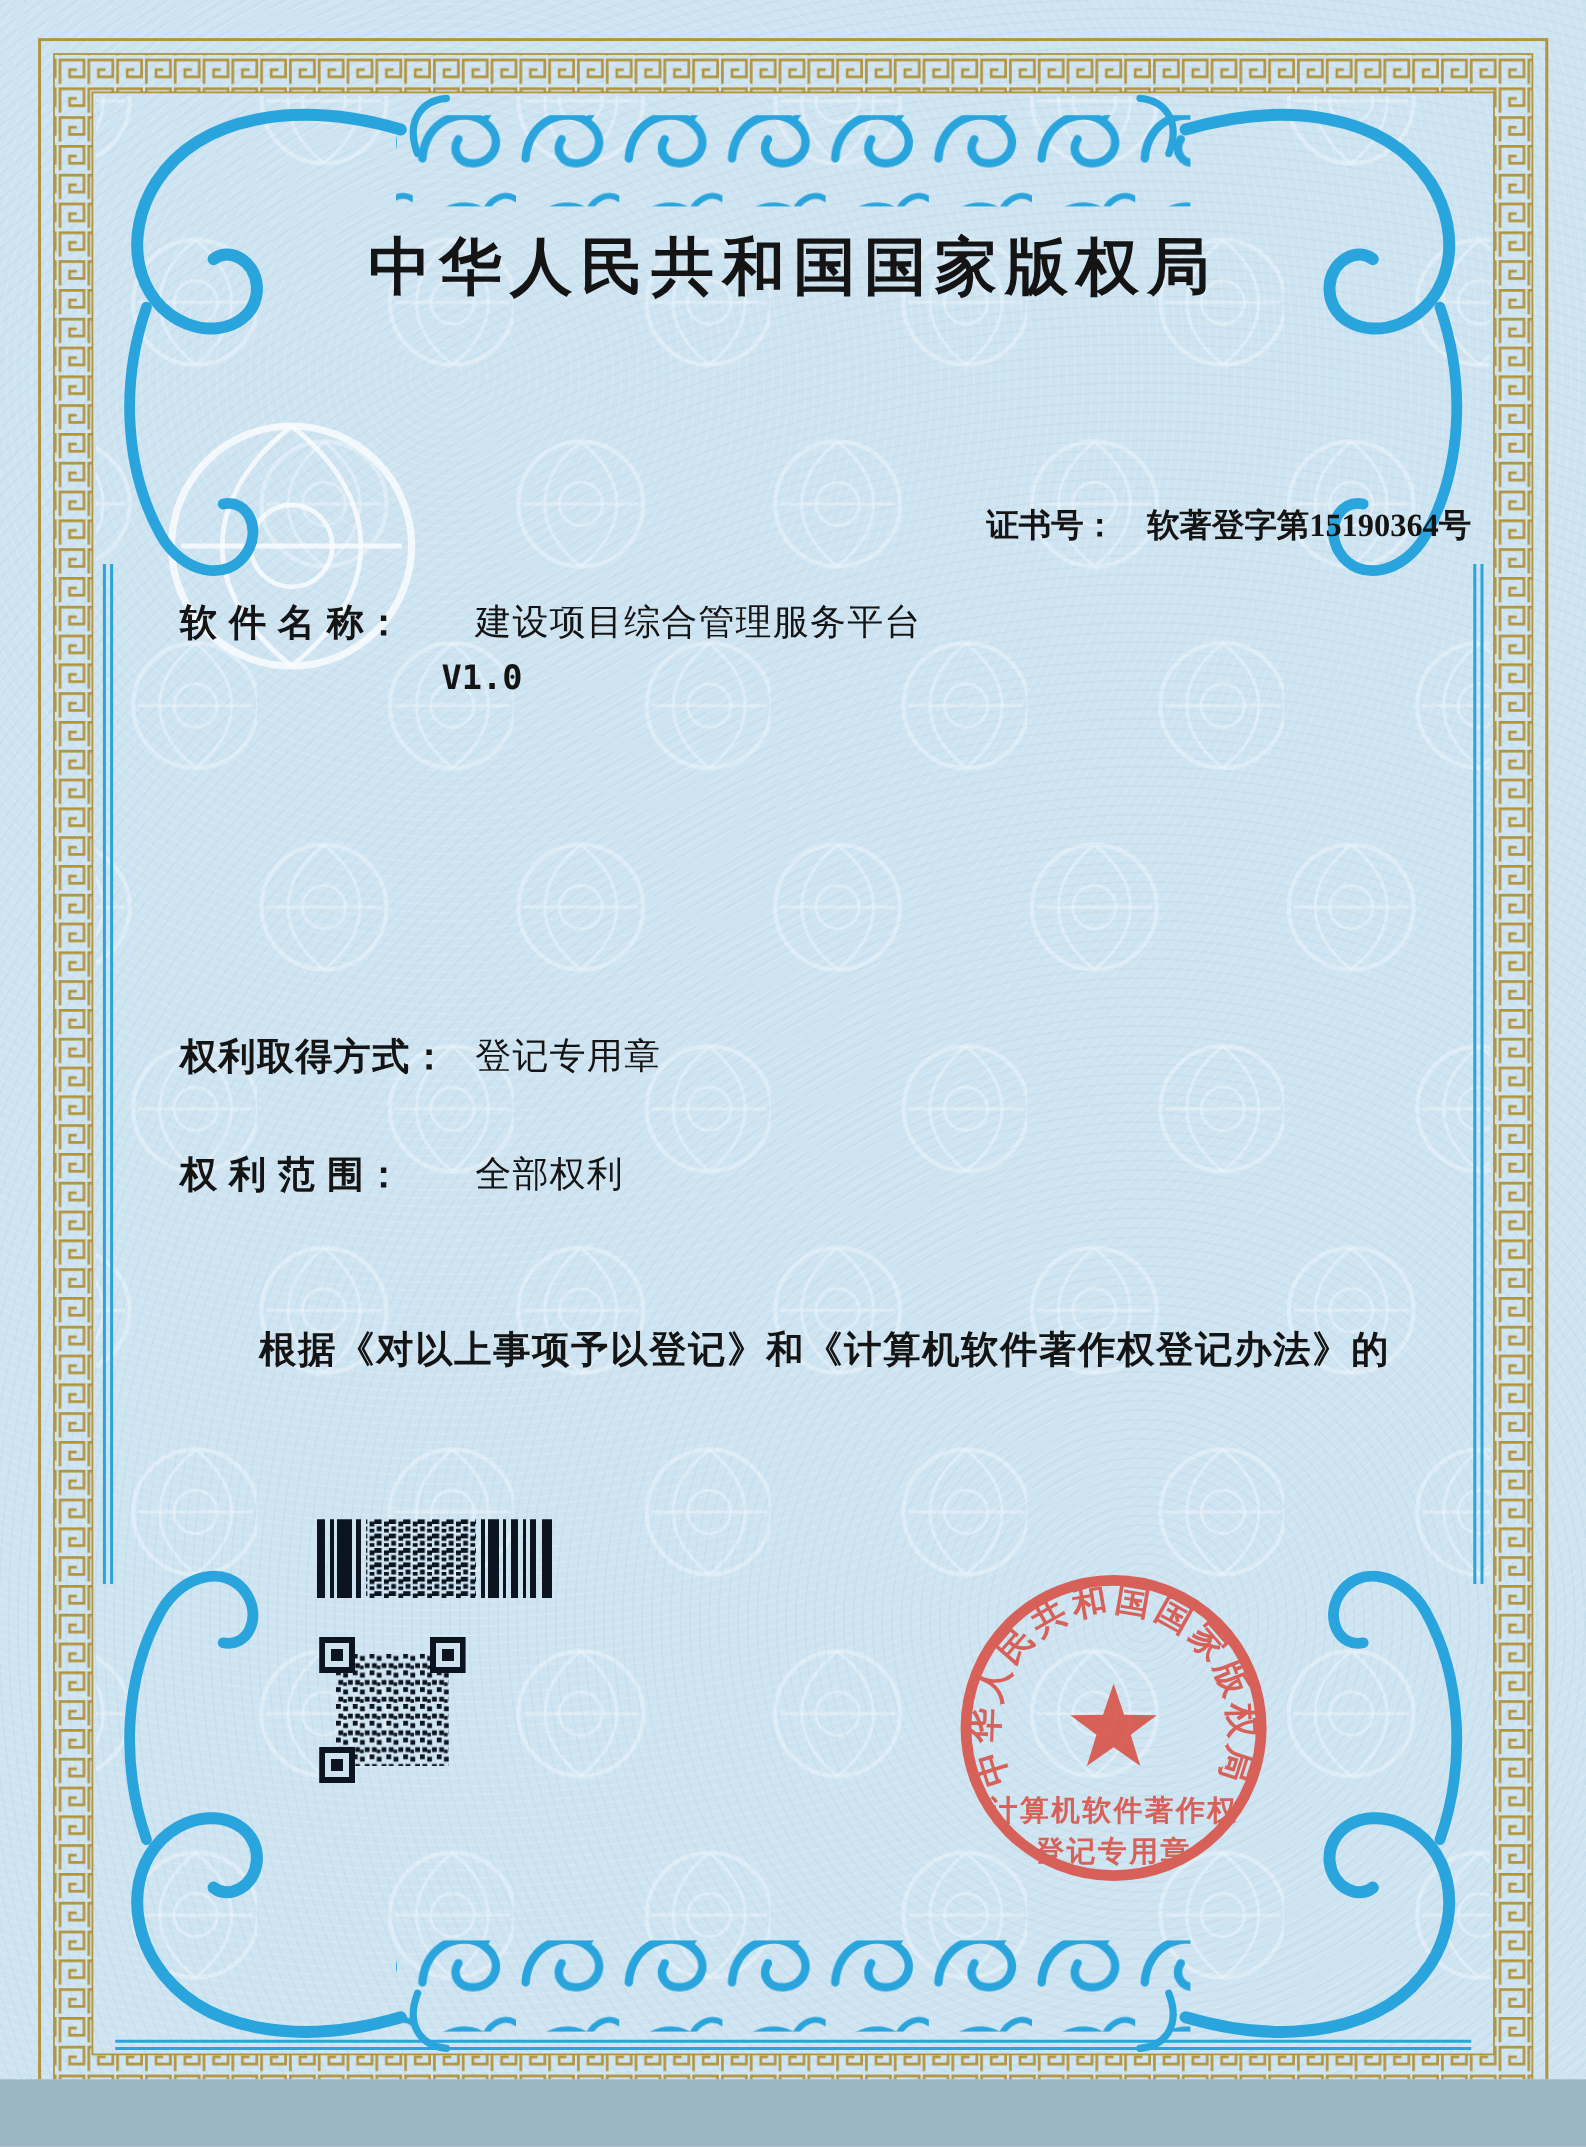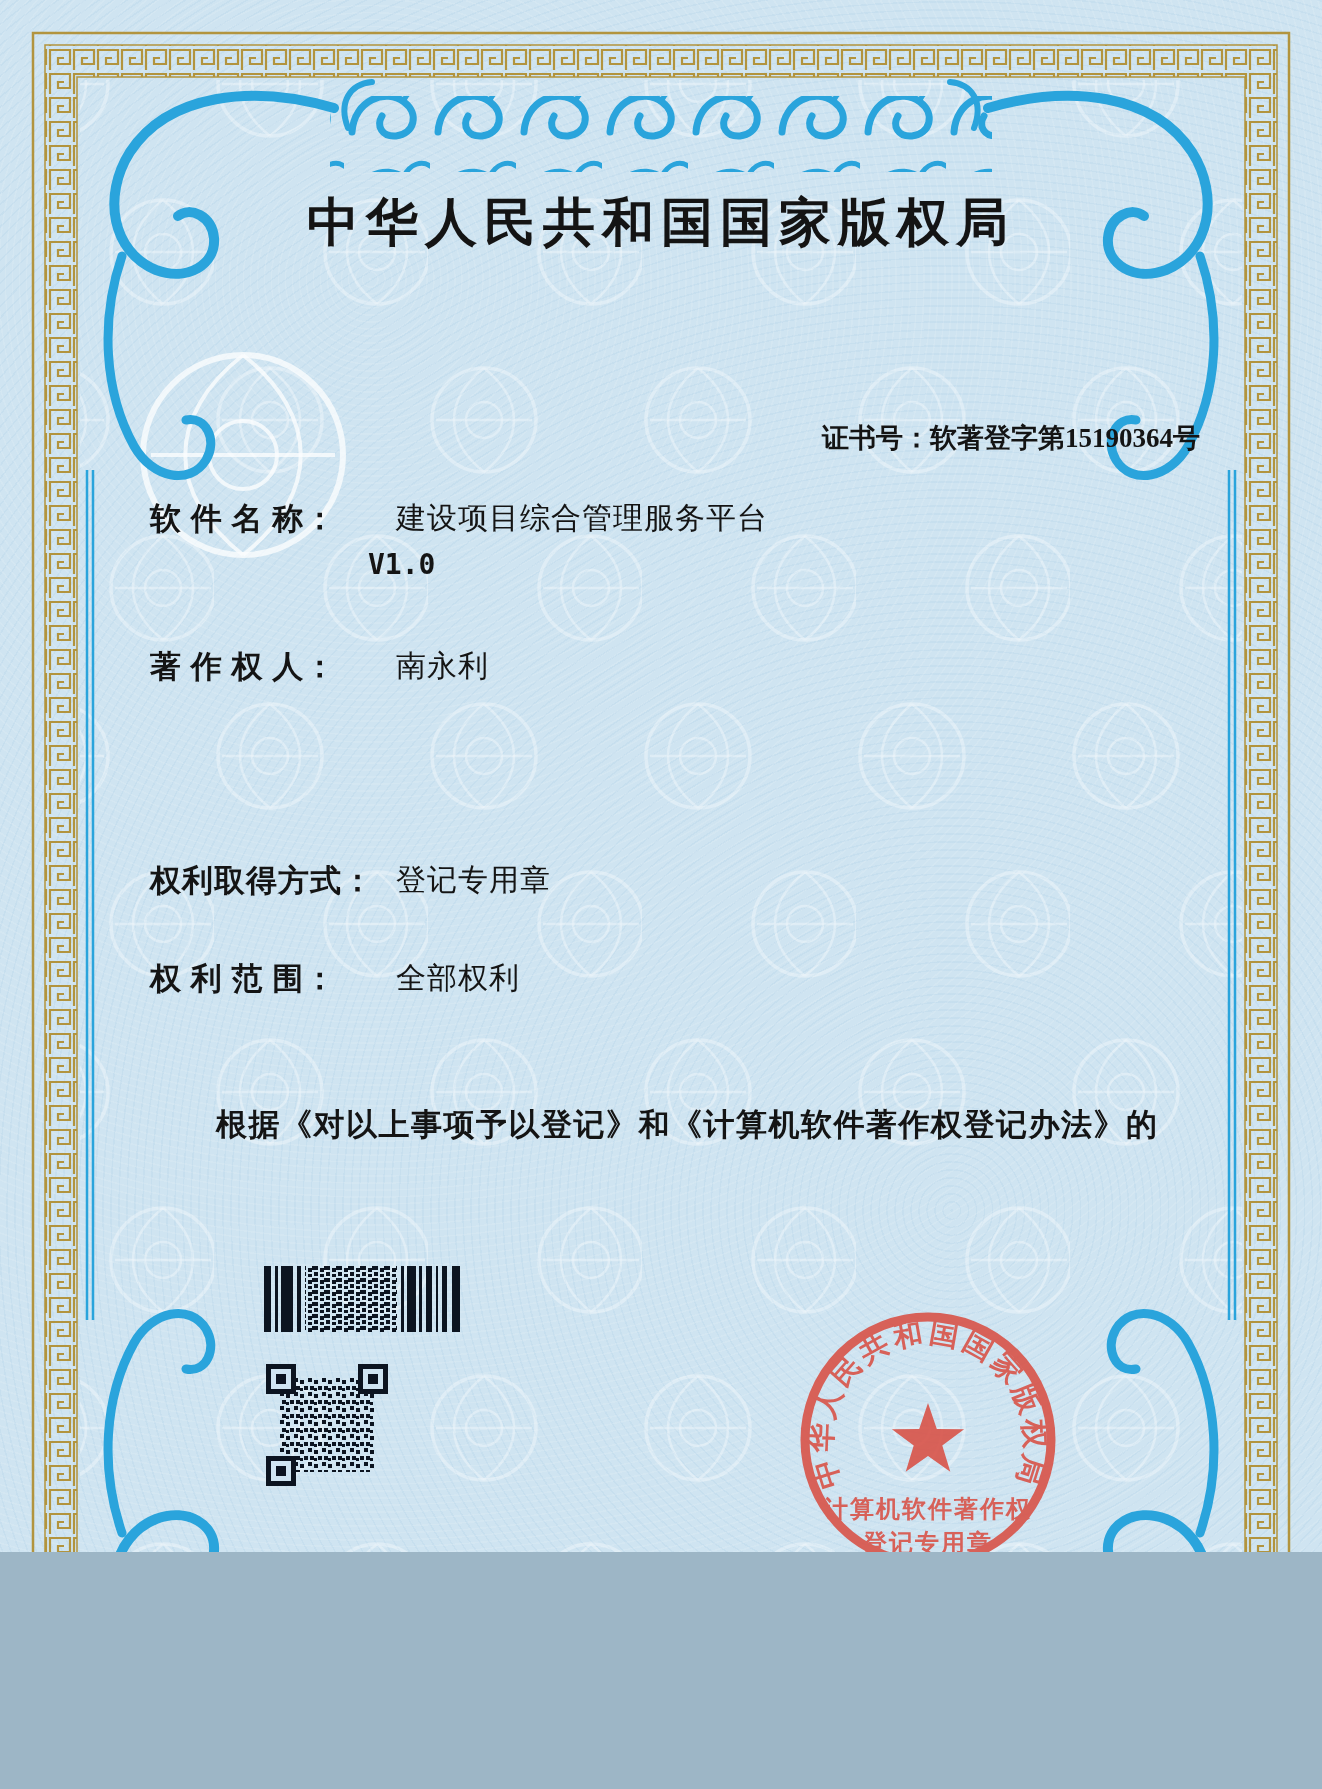--- a/index.html
+++ b/index.html
@@ -1,32 +1,32 @@
 <!DOCTYPE html>
 <html><head>
 <meta charset="utf-8">
 <style>
   html,body{margin:0;padding:0;background:#9db6c6;}
   .page{
-    position:relative;width:1322px;height:1552px;margin:0 auto;
+    position:relative;width:1322px;height:1733px;margin:0 auto;
     background:#cfe4f1;
     background-image:
       repeating-radial-gradient(circle at 28% 18%, rgba(255,255,255,0.10) 0 1.5px, rgba(0,0,0,0) 1.5px 7px),
       repeating-radial-gradient(circle at 72% 78%, rgba(125,178,214,0.10) 0 1.5px, rgba(0,0,0,0) 1.5px 8px);
     overflow:hidden;
     font-family:"Liberation Serif", serif;
     color:#141414;
   }
   .deco{position:absolute;left:0;top:0;pointer-events:none;}
   .abs{position:absolute;}
   .title{left:0;right:0;text-align:center;font-weight:bold;font-size:52px;letter-spacing:7px;white-space:nowrap;}
   .title1{top:188px;}
   .title2{top:264px;}
   .certno{top:420px;left:822px;font-weight:bold;font-size:27px;white-space:nowrap;}
-  .certno .v{}
+  .certno .v{margin-left:26px;}
   .row{left:150px;white-space:nowrap;}
   .row .label{display:inline-block;width:218px;font-weight:bold;font-size:31px;letter-spacing:1px;vertical-align:top;}
   .row .value{display:inline-block;font-weight:normal;font-size:30px;letter-spacing:1px;font-family:"Liberation Sans", sans-serif;vertical-align:top;margin-left:28px;}
   .mono{font-family:"DejaVu Sans Mono", monospace;font-size:28px;font-weight:bold;}
   .stmt{font-weight:bold;font-size:31px;letter-spacing:1.5px;white-space:nowrap;}
   .stmt1{left:216px;top:1104px;}
   .stmt2{left:150px;top:1178px;}
   .date{left:780px;top:1570px;width:300px;text-align:center;font-weight:bold;font-size:30px;letter-spacing:1px;white-space:nowrap;}
 </style>
 </head>
@@ -112,23 +112,20 @@
 
   <div class="abs certno">
     <span>证书号：</span><span class="v">软著登字第15190364号</span>
   </div>
 
   <div class="abs row" style="top:498px">
     <span class="label">软 件 名 称：</span><span class="value">建设项目综合管理服务平台</span>
   </div>
   <div class="abs mono" style="left:368px;top:548px">V1.0</div>
 
-  <div class="abs row" style="top:646px">
-    <span class="label">著 作 权 人：</span><span class="value">南永利</span>
-  </div>
 
   <div class="abs row" style="top:860px">
     <span class="label">权利取得方式：</span><span class="value">登记专用章</span>
   </div>
 
   <div class="abs row" style="top:958px">
     <span class="label">权 利 范 围：</span><span class="value">全部权利</span>
   </div>
 
 

